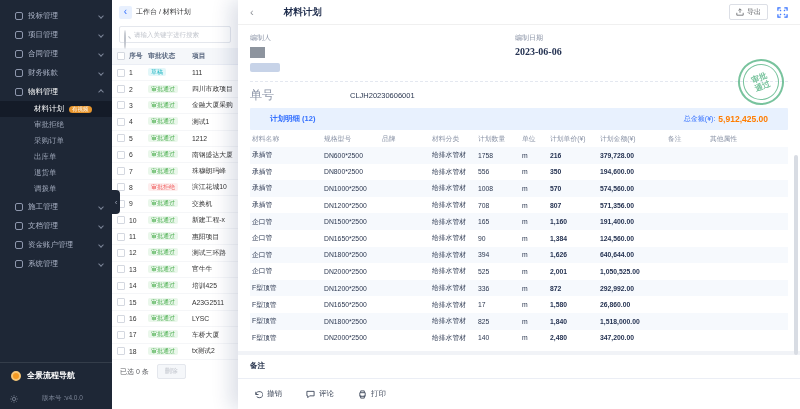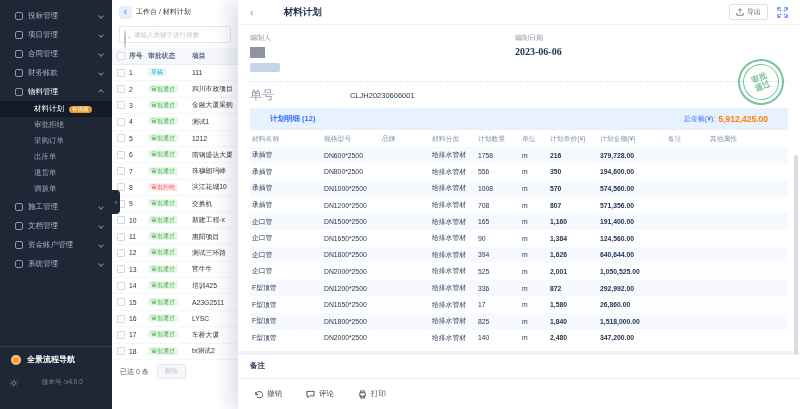--- a/index.html
+++ b/index.html
@@ -12,21 +12,21 @@
   .item { height:19px; display:flex; align-items:center; gap:5px; padding:0 9px 0 15px; font-size:7.5px; cursor:pointer; white-space:nowrap; }
   .item.sub { height:16px; padding-left:34px; color:#9aa3b5; }
   .item.open { color:#fff;justify-content:center; }
   .item.active { background:#141b28; color:#fff; }
   .mico { width:8px; height:8px; border:1px solid #8e97ad; border-radius:2px; flex:none; }
   .ilabel { overflow:hidden; text-overflow:ellipsis; }
   .ibadge { background:#e8962e; color:#fff; font-size:5.5px; line-height:7px; padding:0 3px; border-radius:4px; flex:none; }
   .ibadge:empty { display:none; }
   .chev { margin-left:auto; width:4px; height:4px; border-right:1px solid #7c8598; border-bottom:1px solid #7c8598; transform:rotate(45deg); flex:none; }
   .item.open .chev { transform:rotate(-135deg); }
-  .sfoot { position:absolute; bottom:16px; left:0; right:0; background:#1e2736; border-top:1px solid rgba(255,255,255,.10); }
+  .sfoot { position:absolute; bottom:0; left:0; right:0; background:#1e2736; border-top:1px solid rgba(255,255,255,.10); }
   .snav { height:25px; display:flex; align-items:center; gap:6px; padding:0 11px; color:#fff; font-size:8px; font-weight:bold; cursor:pointer; }
   .navdot { width:10px; height:10px; border-radius:50%; background:#f59a23; border:2px solid #f8c878; flex:none; }
   .sver { height:21px; display:flex; align-items:center; gap:5px; padding:0 10px; color:#7b8496; font-size:6.5px; }
   .sver .vtext { margin:0 auto; }
   .collapse-tab { position:absolute; left:112px; top:190px; width:8px; height:24px; background:#1e2736; border-radius:0 4px 4px 0; color:#9aa3b5; font-size:8px; display:flex; align-items:center; justify-content:center; z-index:3; cursor:pointer; }
 
   
   .listpane { position:absolute; left:112px; top:0; width:126px; height:409px; background:#fff; }
   .breadcrumb { height:24px; display:flex; align-items:center; gap:4px; padding:0 7px; font-size:7px; color:#303133; }
   .backbtn { width:13px; height:13px; background:#e8f0fe; color:#3370ff; border-radius:2px; display:flex; align-items:center; justify-content:center; font-size:10px; line-height:1; cursor:pointer; flex:none; }

